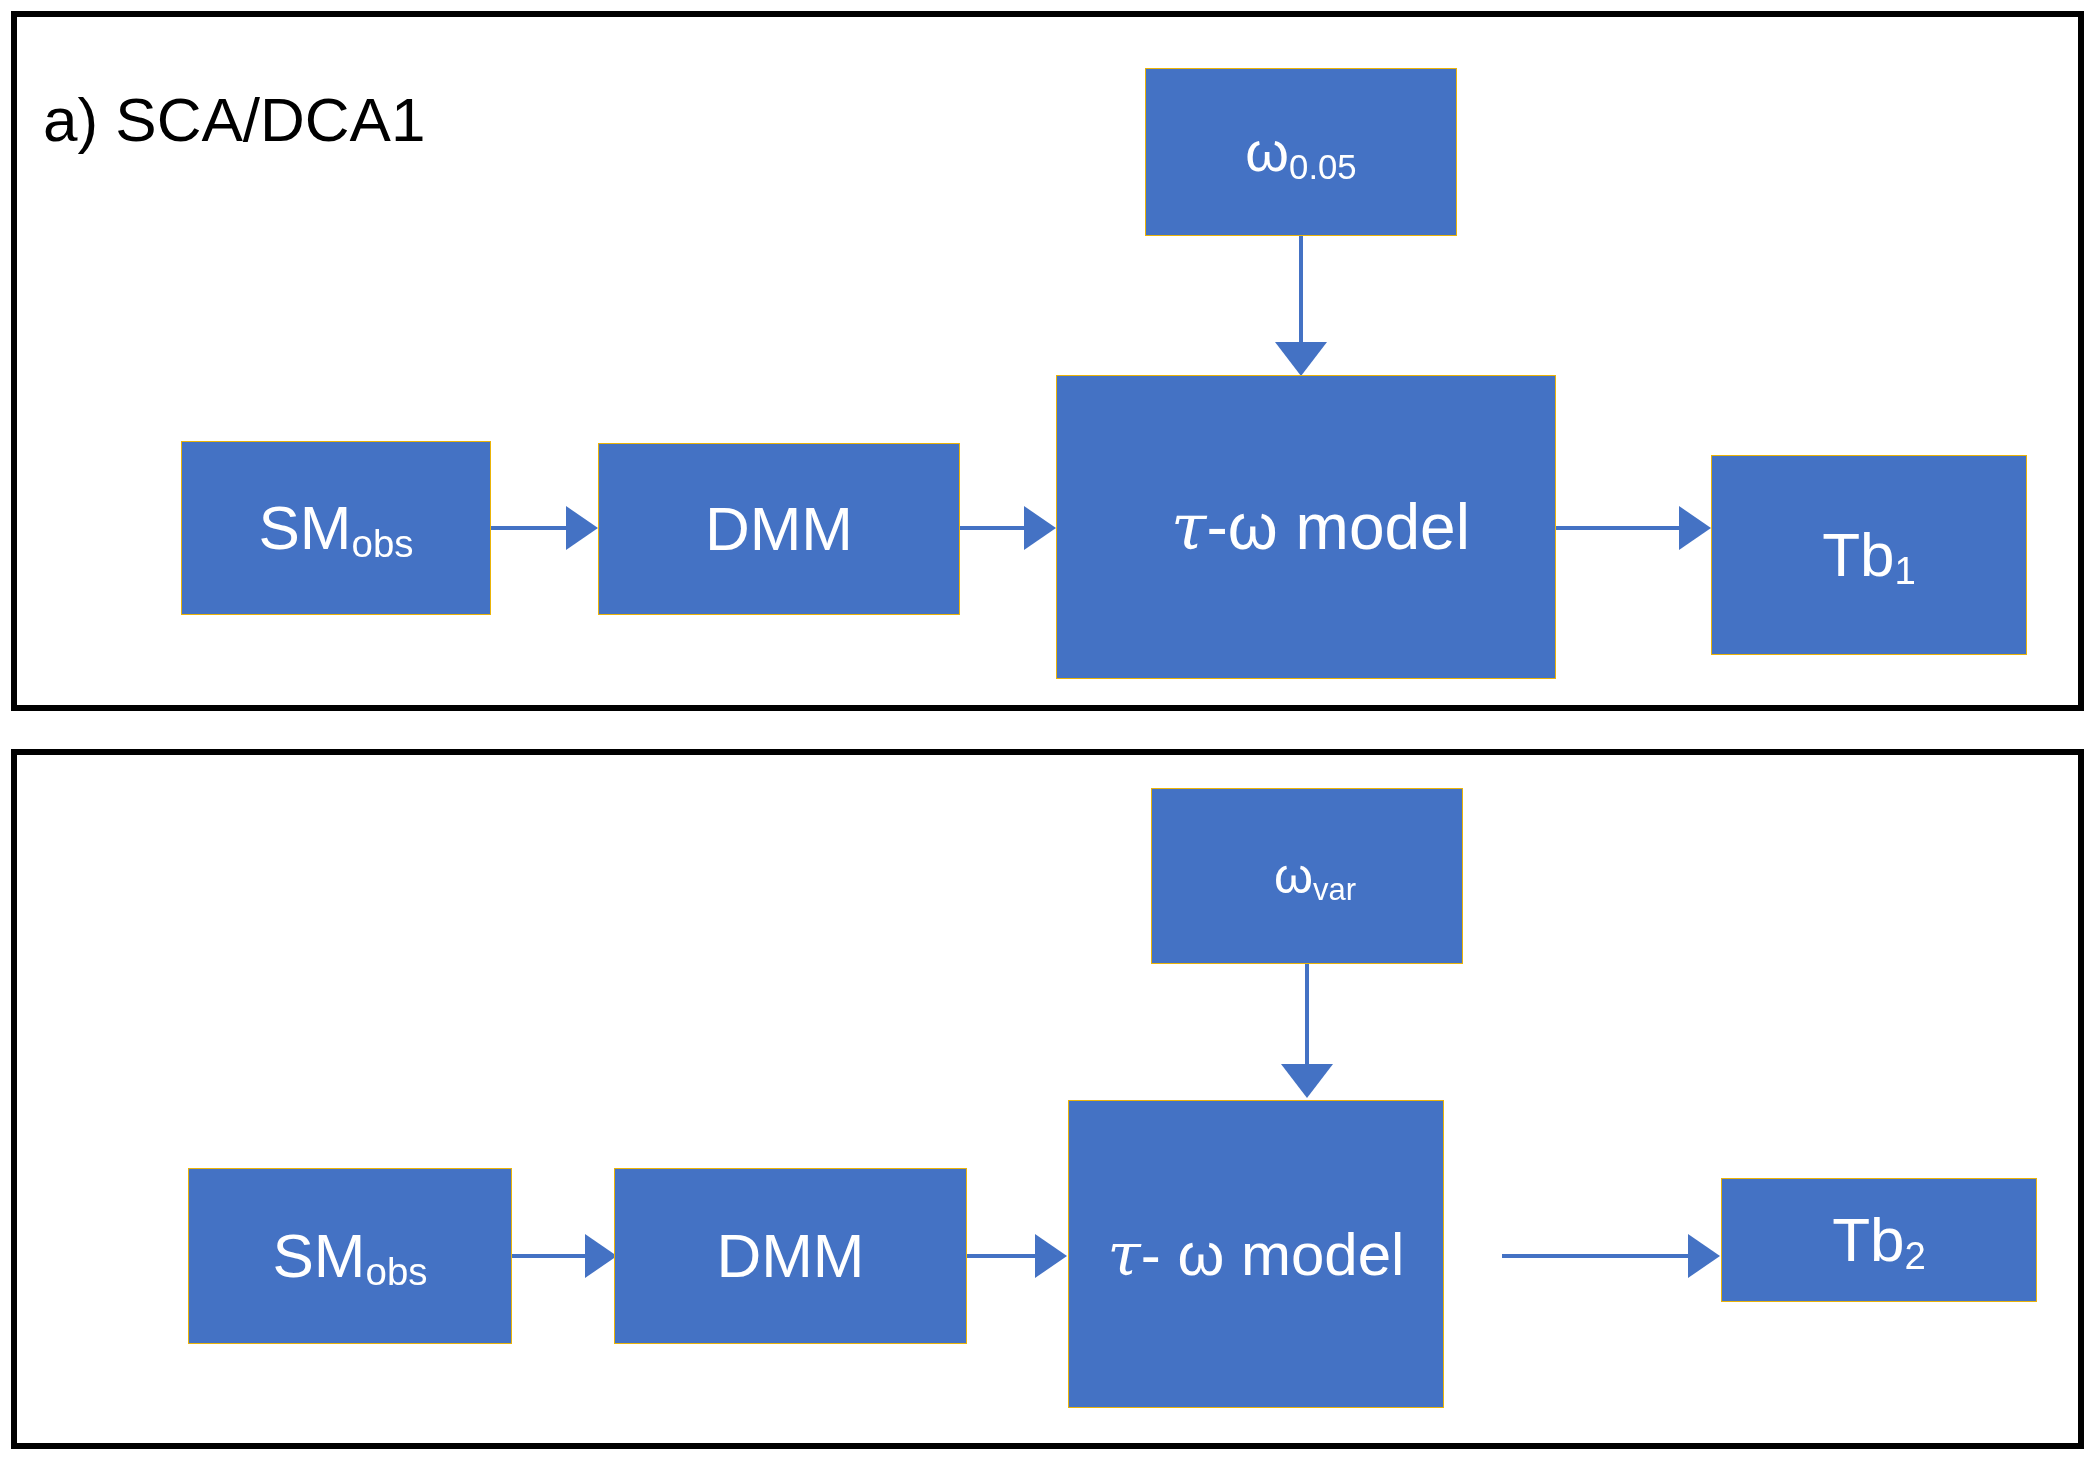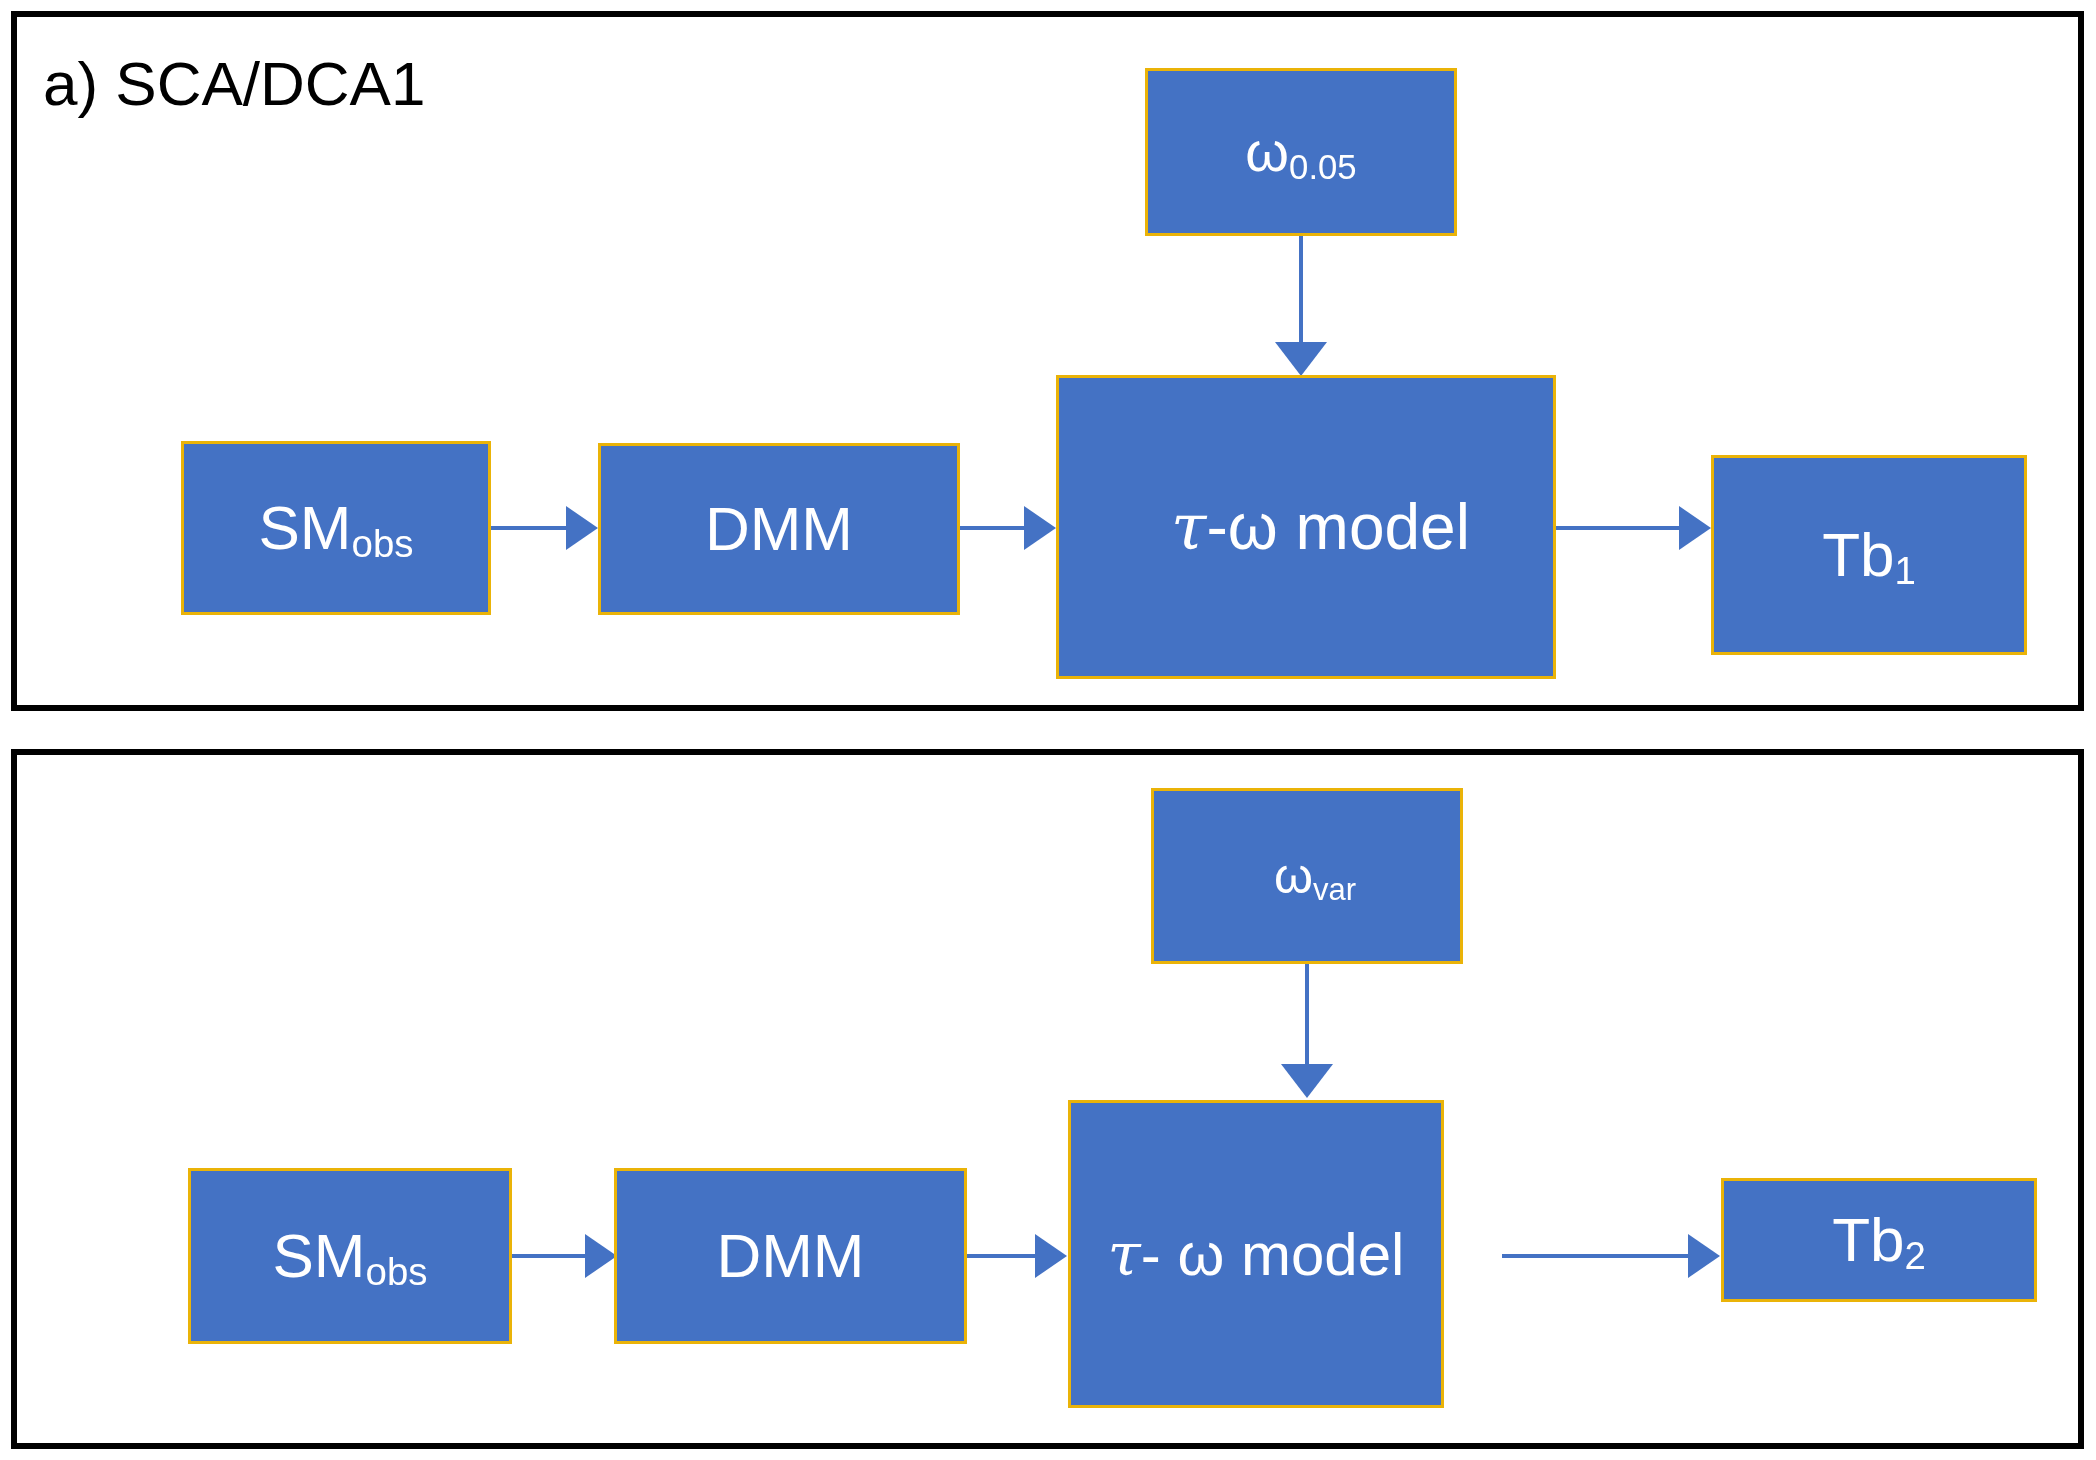--- a/index.html
+++ b/index.html
@@ -26,28 +26,29 @@
   #panel-a { left: 11px;  top: 11px;   width: 2073px; height: 700px; }
   #panel-b { left: 11px;  top: 749px;  width: 2073px; height: 700px; }
 
   .panel-title {
     position: absolute;
     color: #000000;
     font-size: 62px;
     line-height: 1;
     white-space: nowrap;
     font-family: "Liberation Sans", sans-serif;
+    margin-top: 36px;
   }
   #panel-a .panel-title { left: 26px; top: 36px; }
   #panel-b .panel-title { left: 26px; top: 98px; }
 
   .node {
     position: absolute;
     background: #4472C4;
-    border: 3px solid #eab308;
+    border: 1px solid #eab308;
     box-sizing: border-box;
     display: flex;
     align-items: center;
     justify-content: center;
     color: #ffffff;
     font-family: "Liberation Sans", sans-serif;
     line-height: 1;
     text-align: center;
   }
   .node .lbl {

